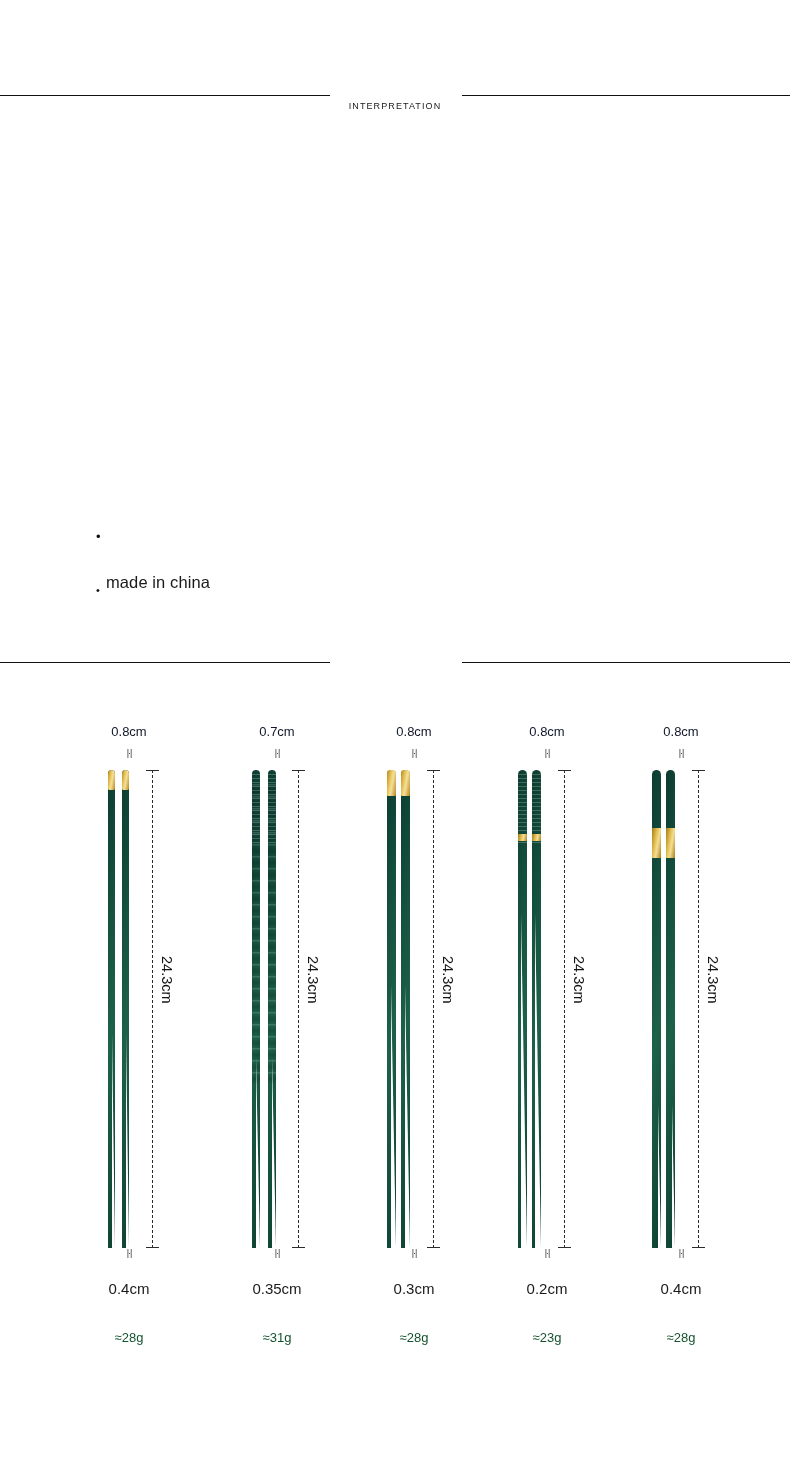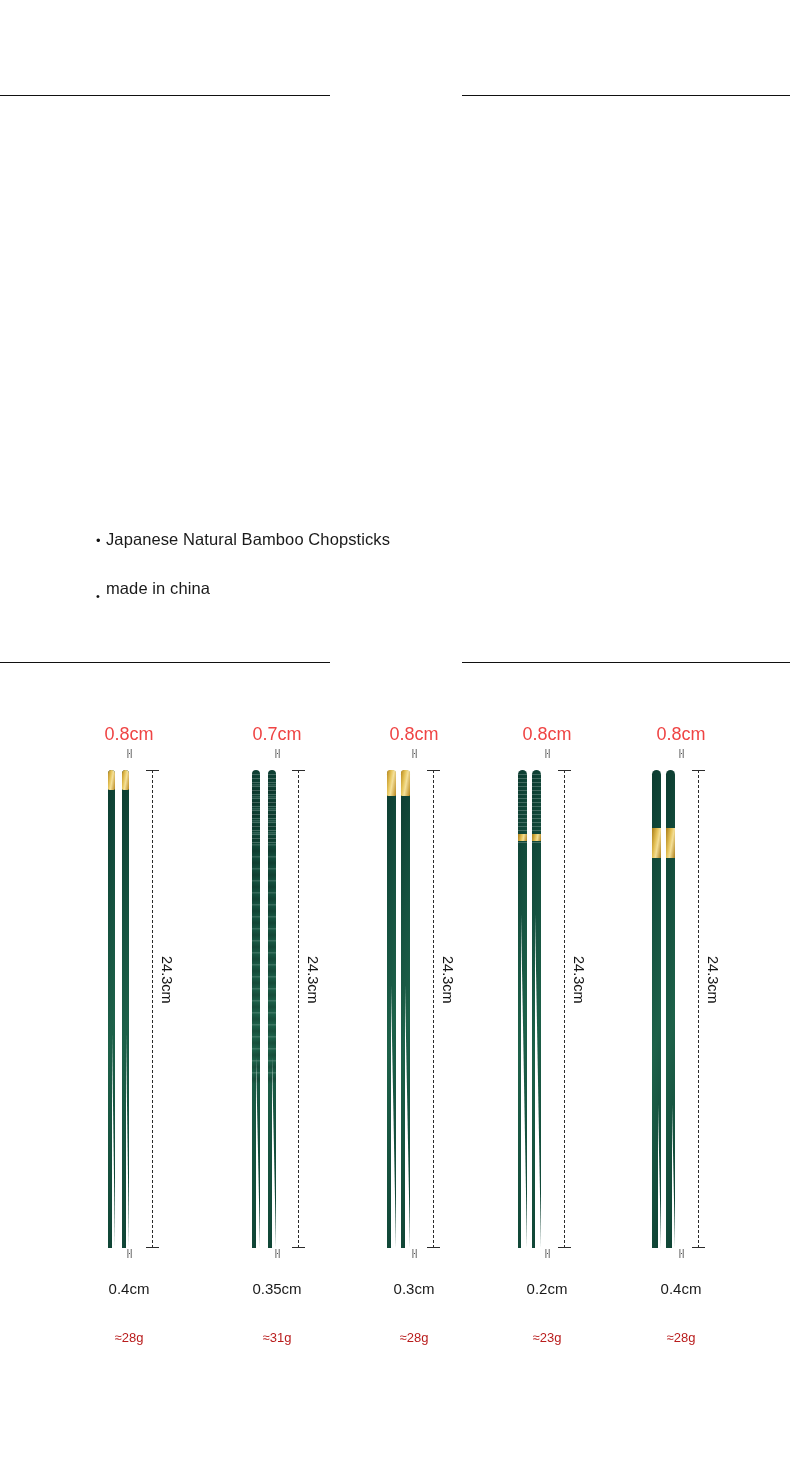--- a/index.html
+++ b/index.html
@@ -91,22 +91,22 @@
   .col.c1 { left: 198px; text-decoration: underline; }
   .col.c2 { left: 335px; }
   .col.c3 { left: 468px; }
   .col.c4 { left: 602px; }
 
   .top-label {
     position: absolute;
     top: 24px;
     width: 158px;
     text-align: center;
-    font-size: 18px;
-    color: #ef4444;
+    font-size: 13px;
+    color: #0f172a;
   }
   .top-tick {
     position: absolute;
     top: 48px;
     width: 158px;
     text-align: center;
     font-size: 9px;
     color: #333;
     letter-spacing: -1px;
   }
@@ -126,21 +126,21 @@
     text-align: center;
     font-size: 15px;
     color: #1a1a1a;
   }
   .weight-label {
     position: absolute;
     top: 630px;
     width: 158px;
     text-align: center;
     font-size: 13px;
-    color: #b91c1c;
+    color: #14532d;
   }
 
   
   .vmeasure {
     position: absolute;
     top: 70px;
     height: 478px;
     width: 34px;
   }
   .vmeasure .dash {
@@ -244,26 +244,26 @@
     );
   }
   .rounded-top { border-radius: 6px 6px 0 0; }
 </style>
 </head>
 <body>
 
 <div class="section-head" style="top:80px;">
   <div class="rule left"></div>
   <div class="rule right"></div>
+  <div class="section-label">INTERPRETATION</div>
 </div>
 
 <div class="bullets">
   <div class="bullet-row">
     <span class="bullet-dot">•</span>
-    <span class="bullet-text">Japanese Natural Bamboo Chopsticks</span>
   </div>
   <div class="bullet-row low">
     <span class="bullet-dot">•</span>
     <span class="bullet-text">made in china</span>
   </div>
 </div>
 
 <div class="section-head" style="top:647px;">
   <div class="rule left"></div>
   <div class="rule right"></div>

